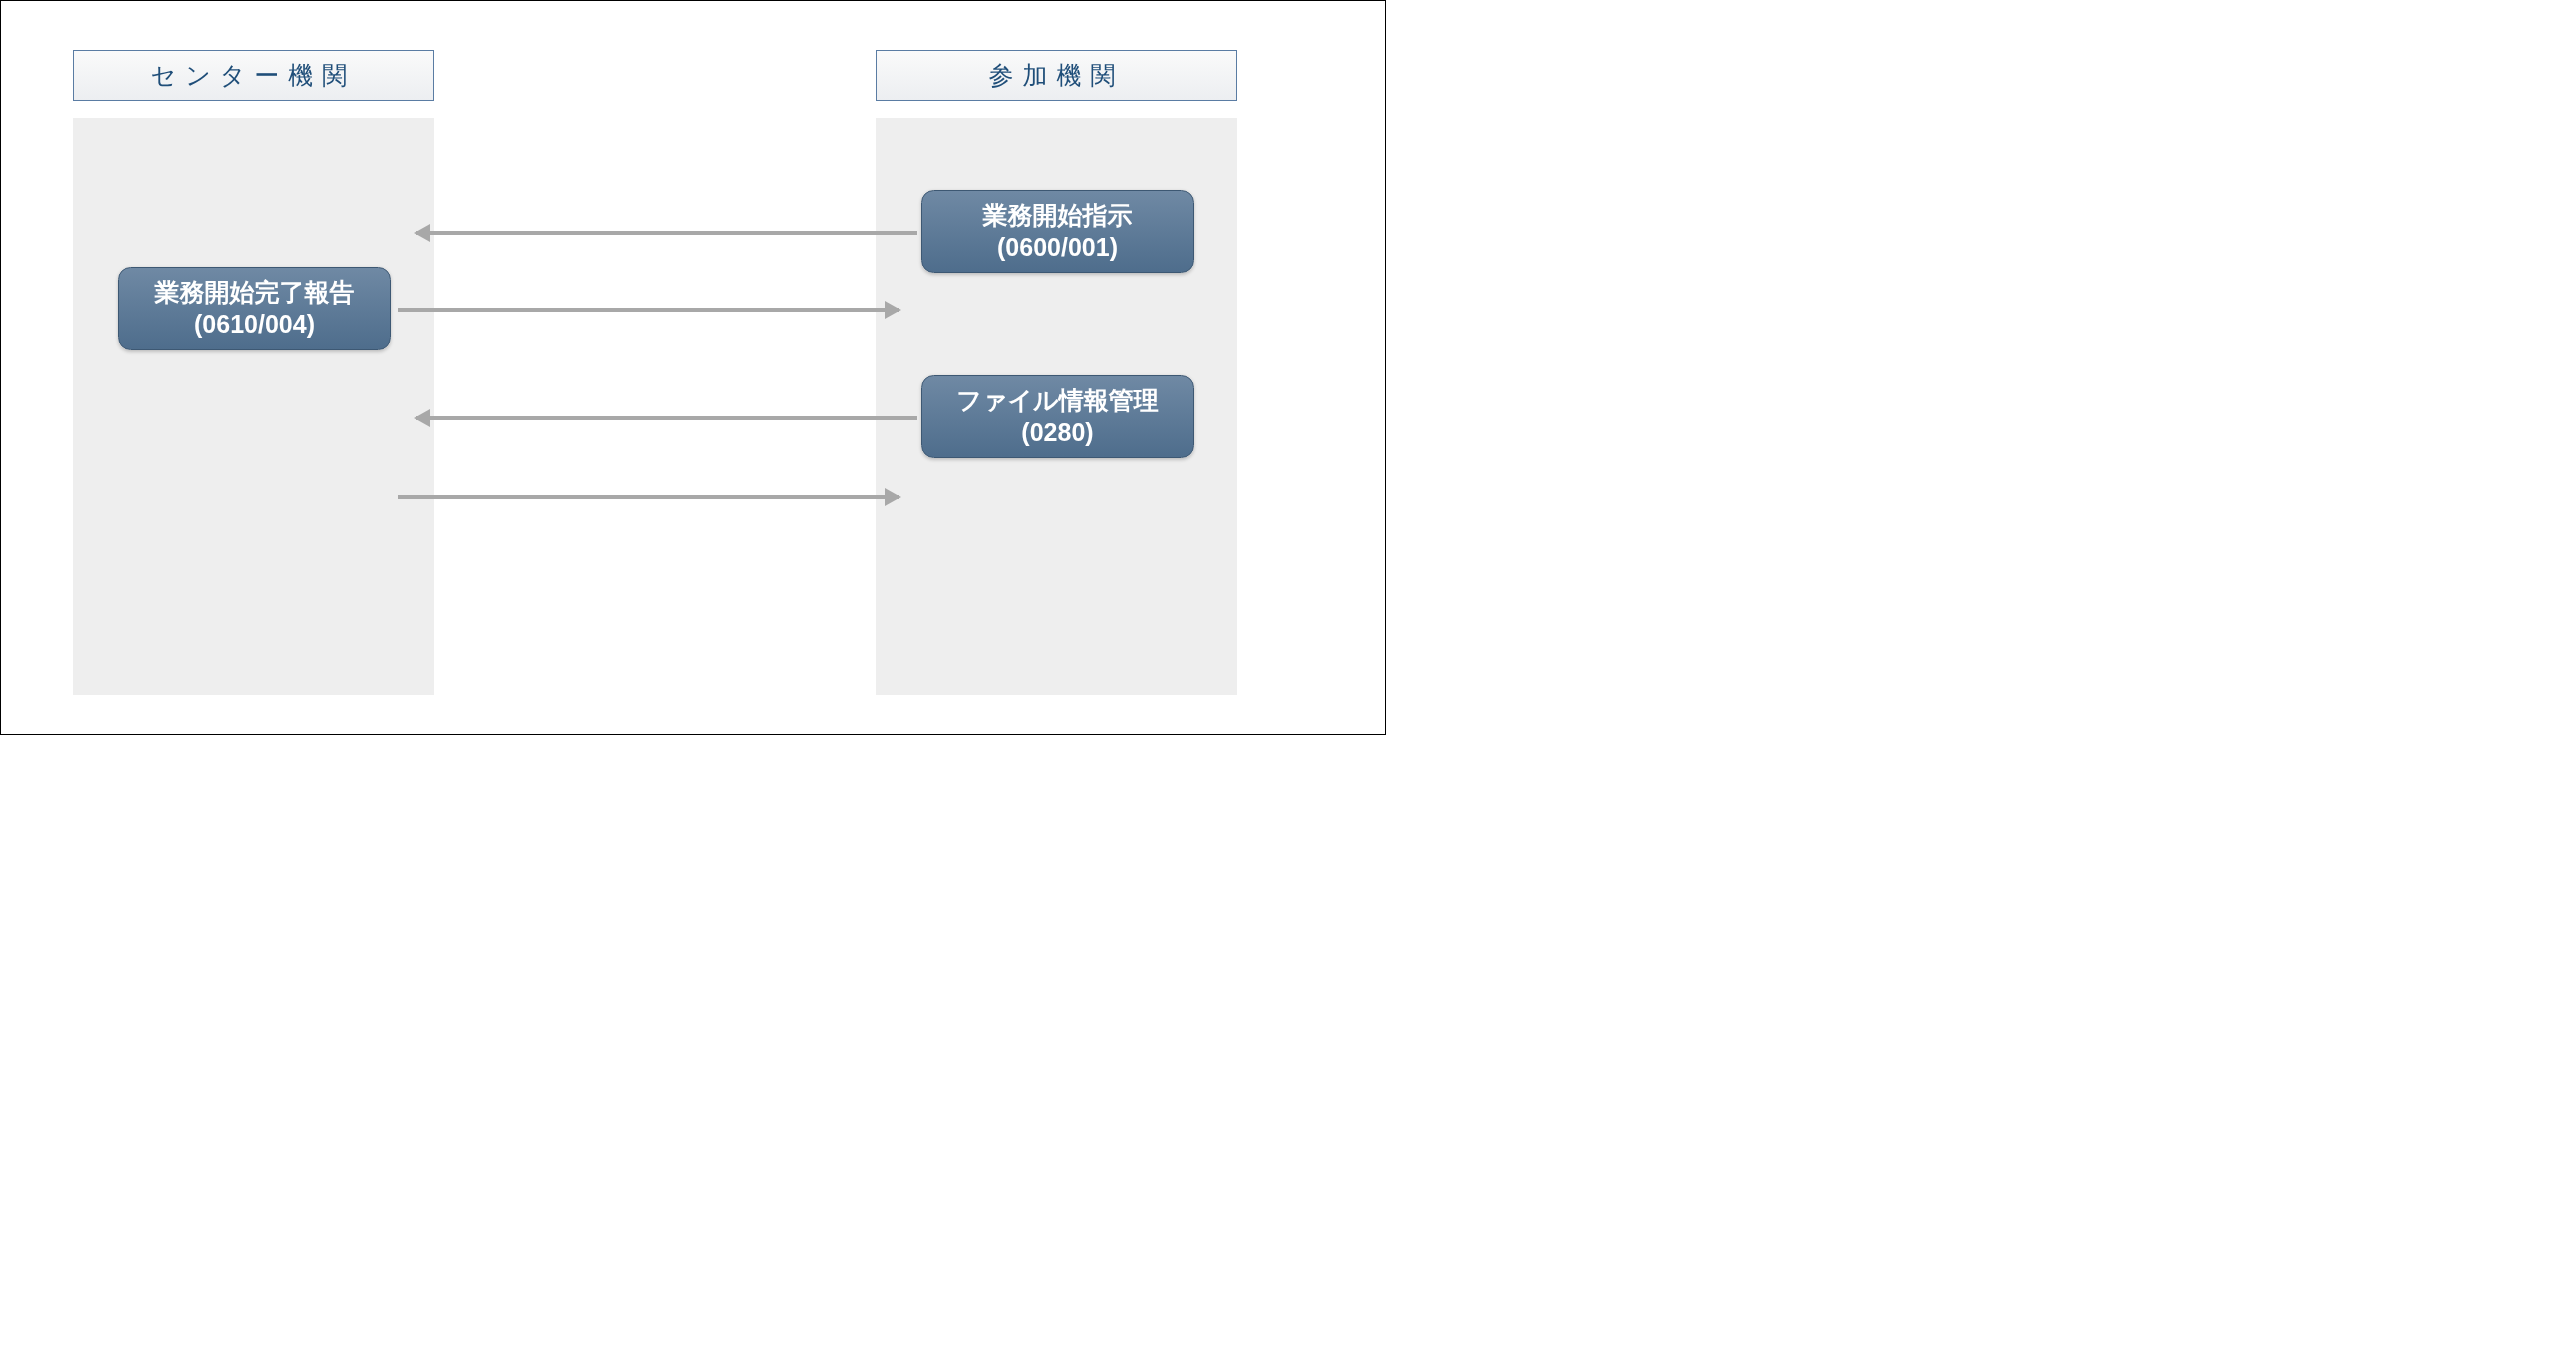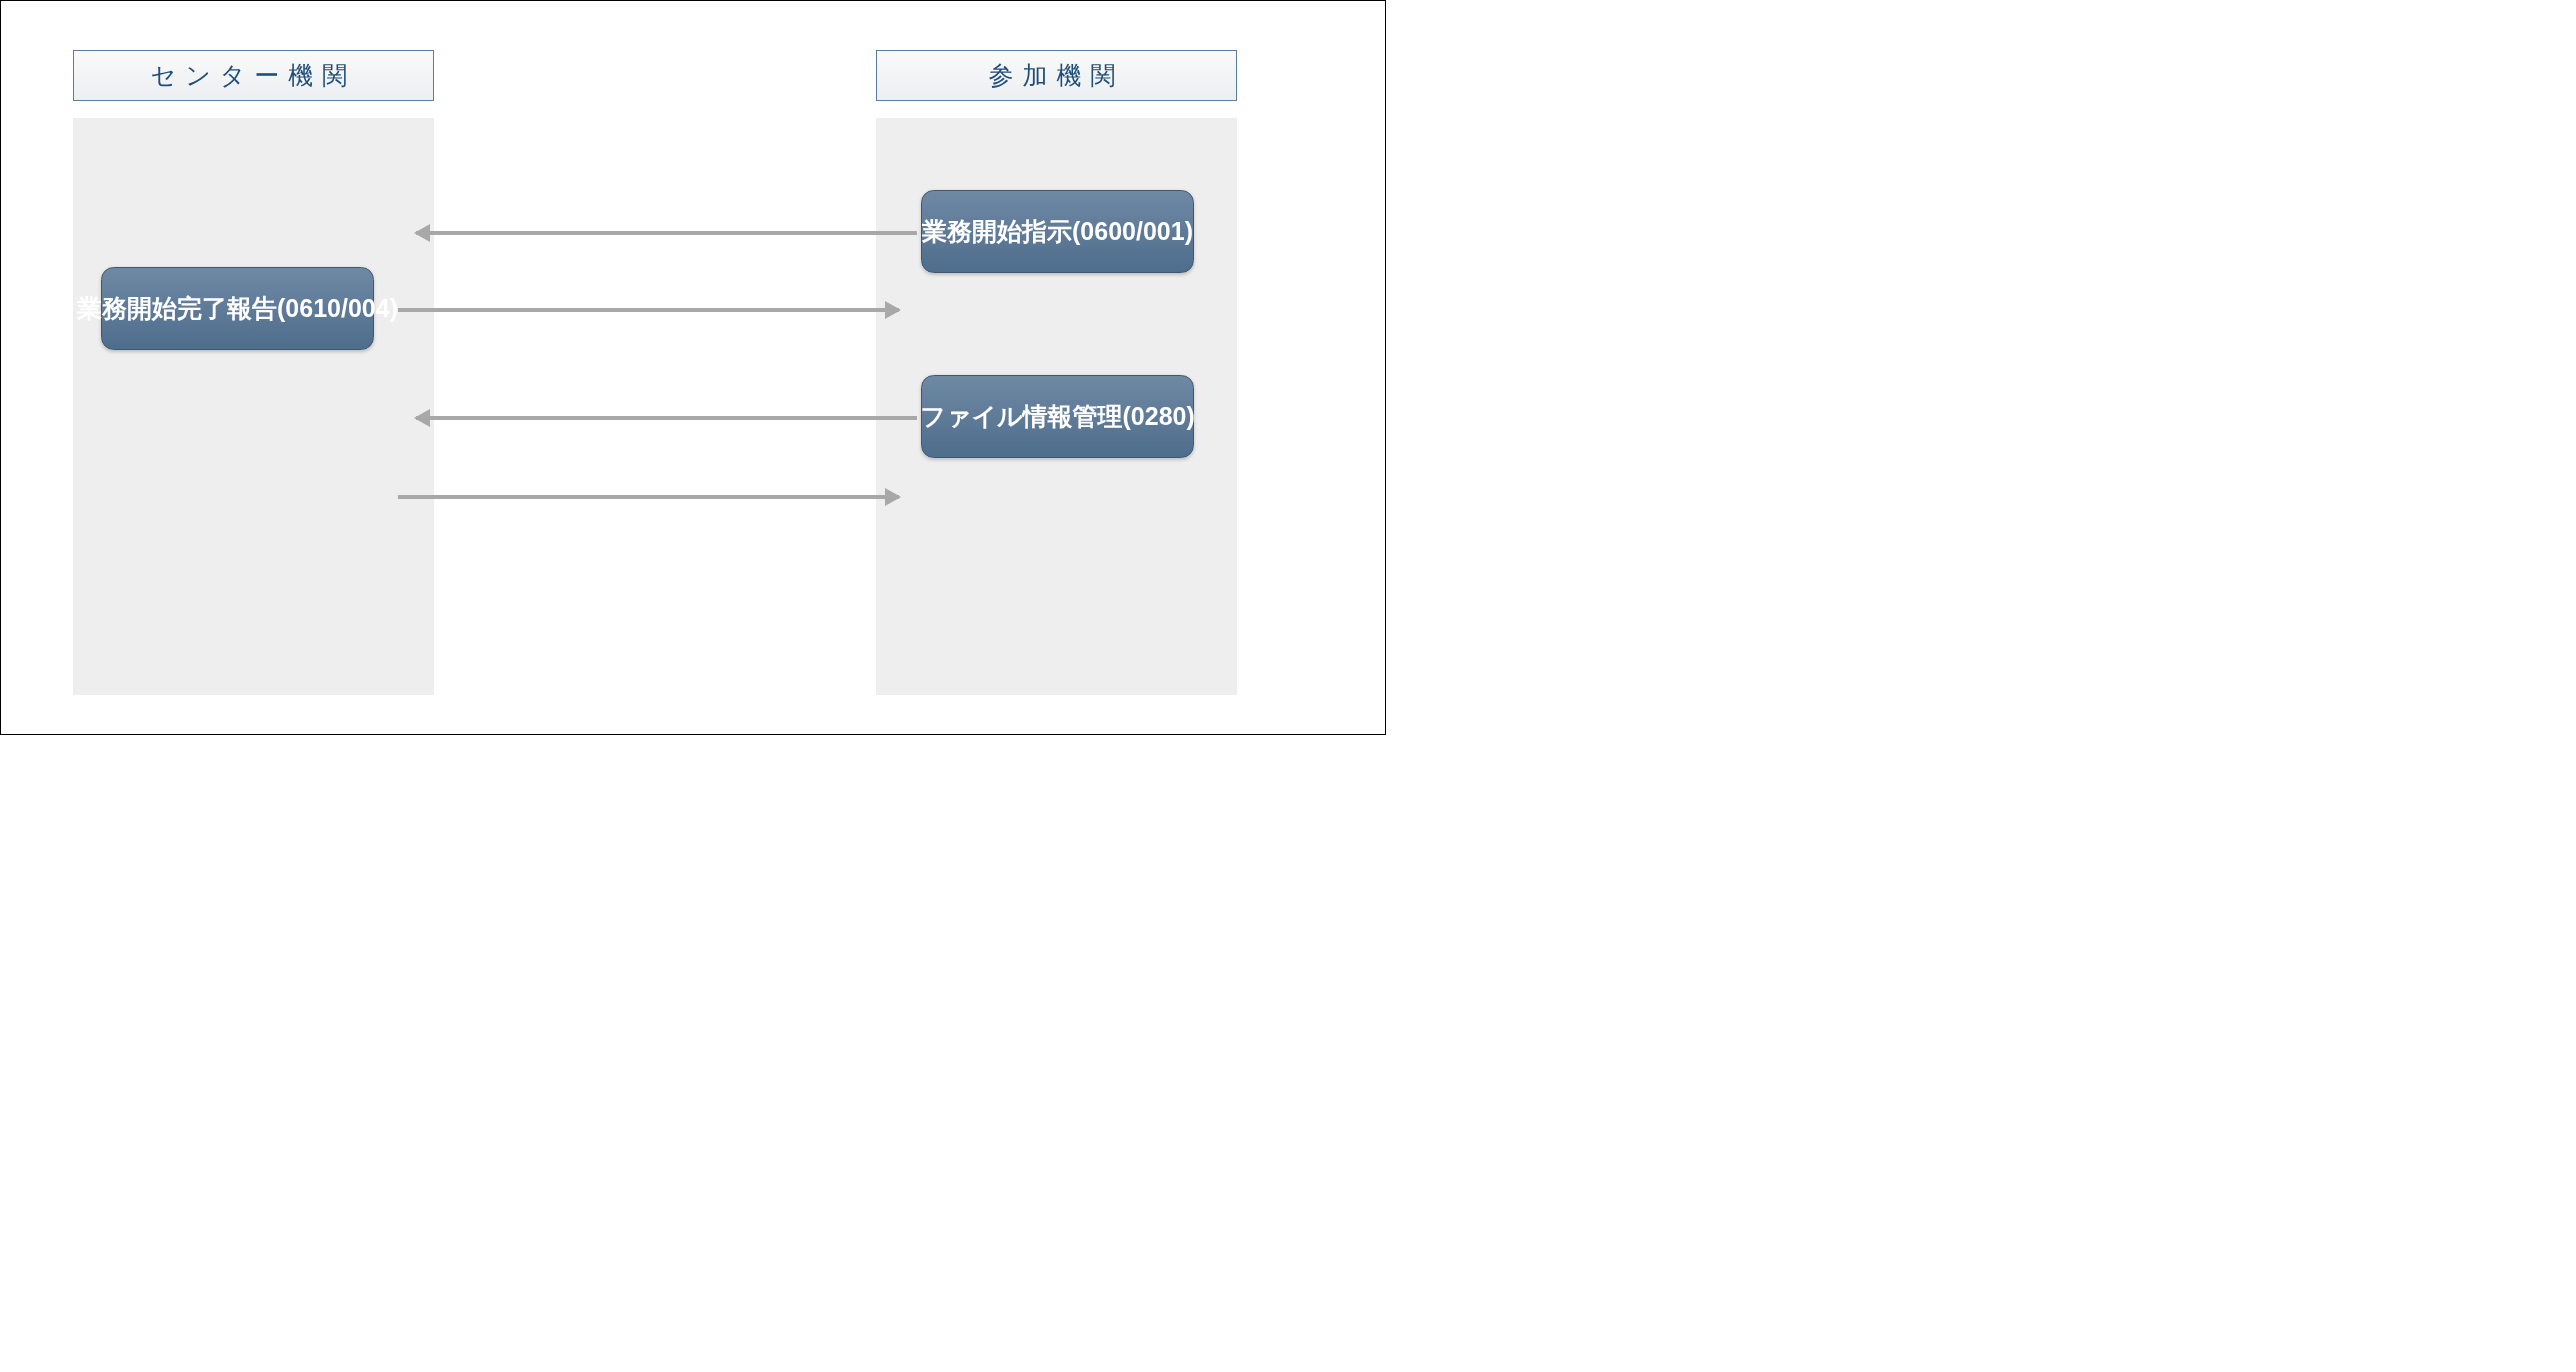--- a/index.html
+++ b/index.html
@@ -42,21 +42,21 @@
     width: 271px;
     height: 81px;
     background: linear-gradient(#6f89a4, #4e6d8c);
     border: 0.9px solid #3d5873;
     border-radius: 12.6px;
     color: #ffffff;
     font-size: 25px;
     font-weight: bold;
     line-height: 1.25;
     display: flex;
-    flex-direction: row;
+    flex-direction: column;
     align-items: center;
     justify-content: center;
     box-shadow: 0 1.8px 3.6px rgba(0,0,0,0.2);
     text-align: center;
     white-space: nowrap;
   }
   .msg-box .line1 { font-weight: 600; }
   .msg-box .line2 { font-weight: 700; text-align: center; }
   .arrow {
     position: absolute;
@@ -104,21 +104,21 @@
 
   <div class="arrow left" style="left:415px; top:415px; width:501px;"></div>
 
   <div class="arrow right" style="left:397px; top:494px; width:501px;"></div>
 
   <div class="msg-box" style="left:920px; top:189px;">
     <span class="line1">業務開始指示</span>
     <span class="line2">(0600/001)</span>
   </div>
 
-  <div class="msg-box" style="left:100px; top:266px;">
+  <div class="msg-box" style="left:117px; top:266px;">
     <span class="line1">業務開始完了報告</span>
     <span class="line2">(0610/004)</span>
   </div>
 
   <div class="msg-box" style="left:920px; top:374px;">
     <span class="line1">ファイル情報管理</span>
     <span class="line2">(0280)</span>
   </div>
 
 

